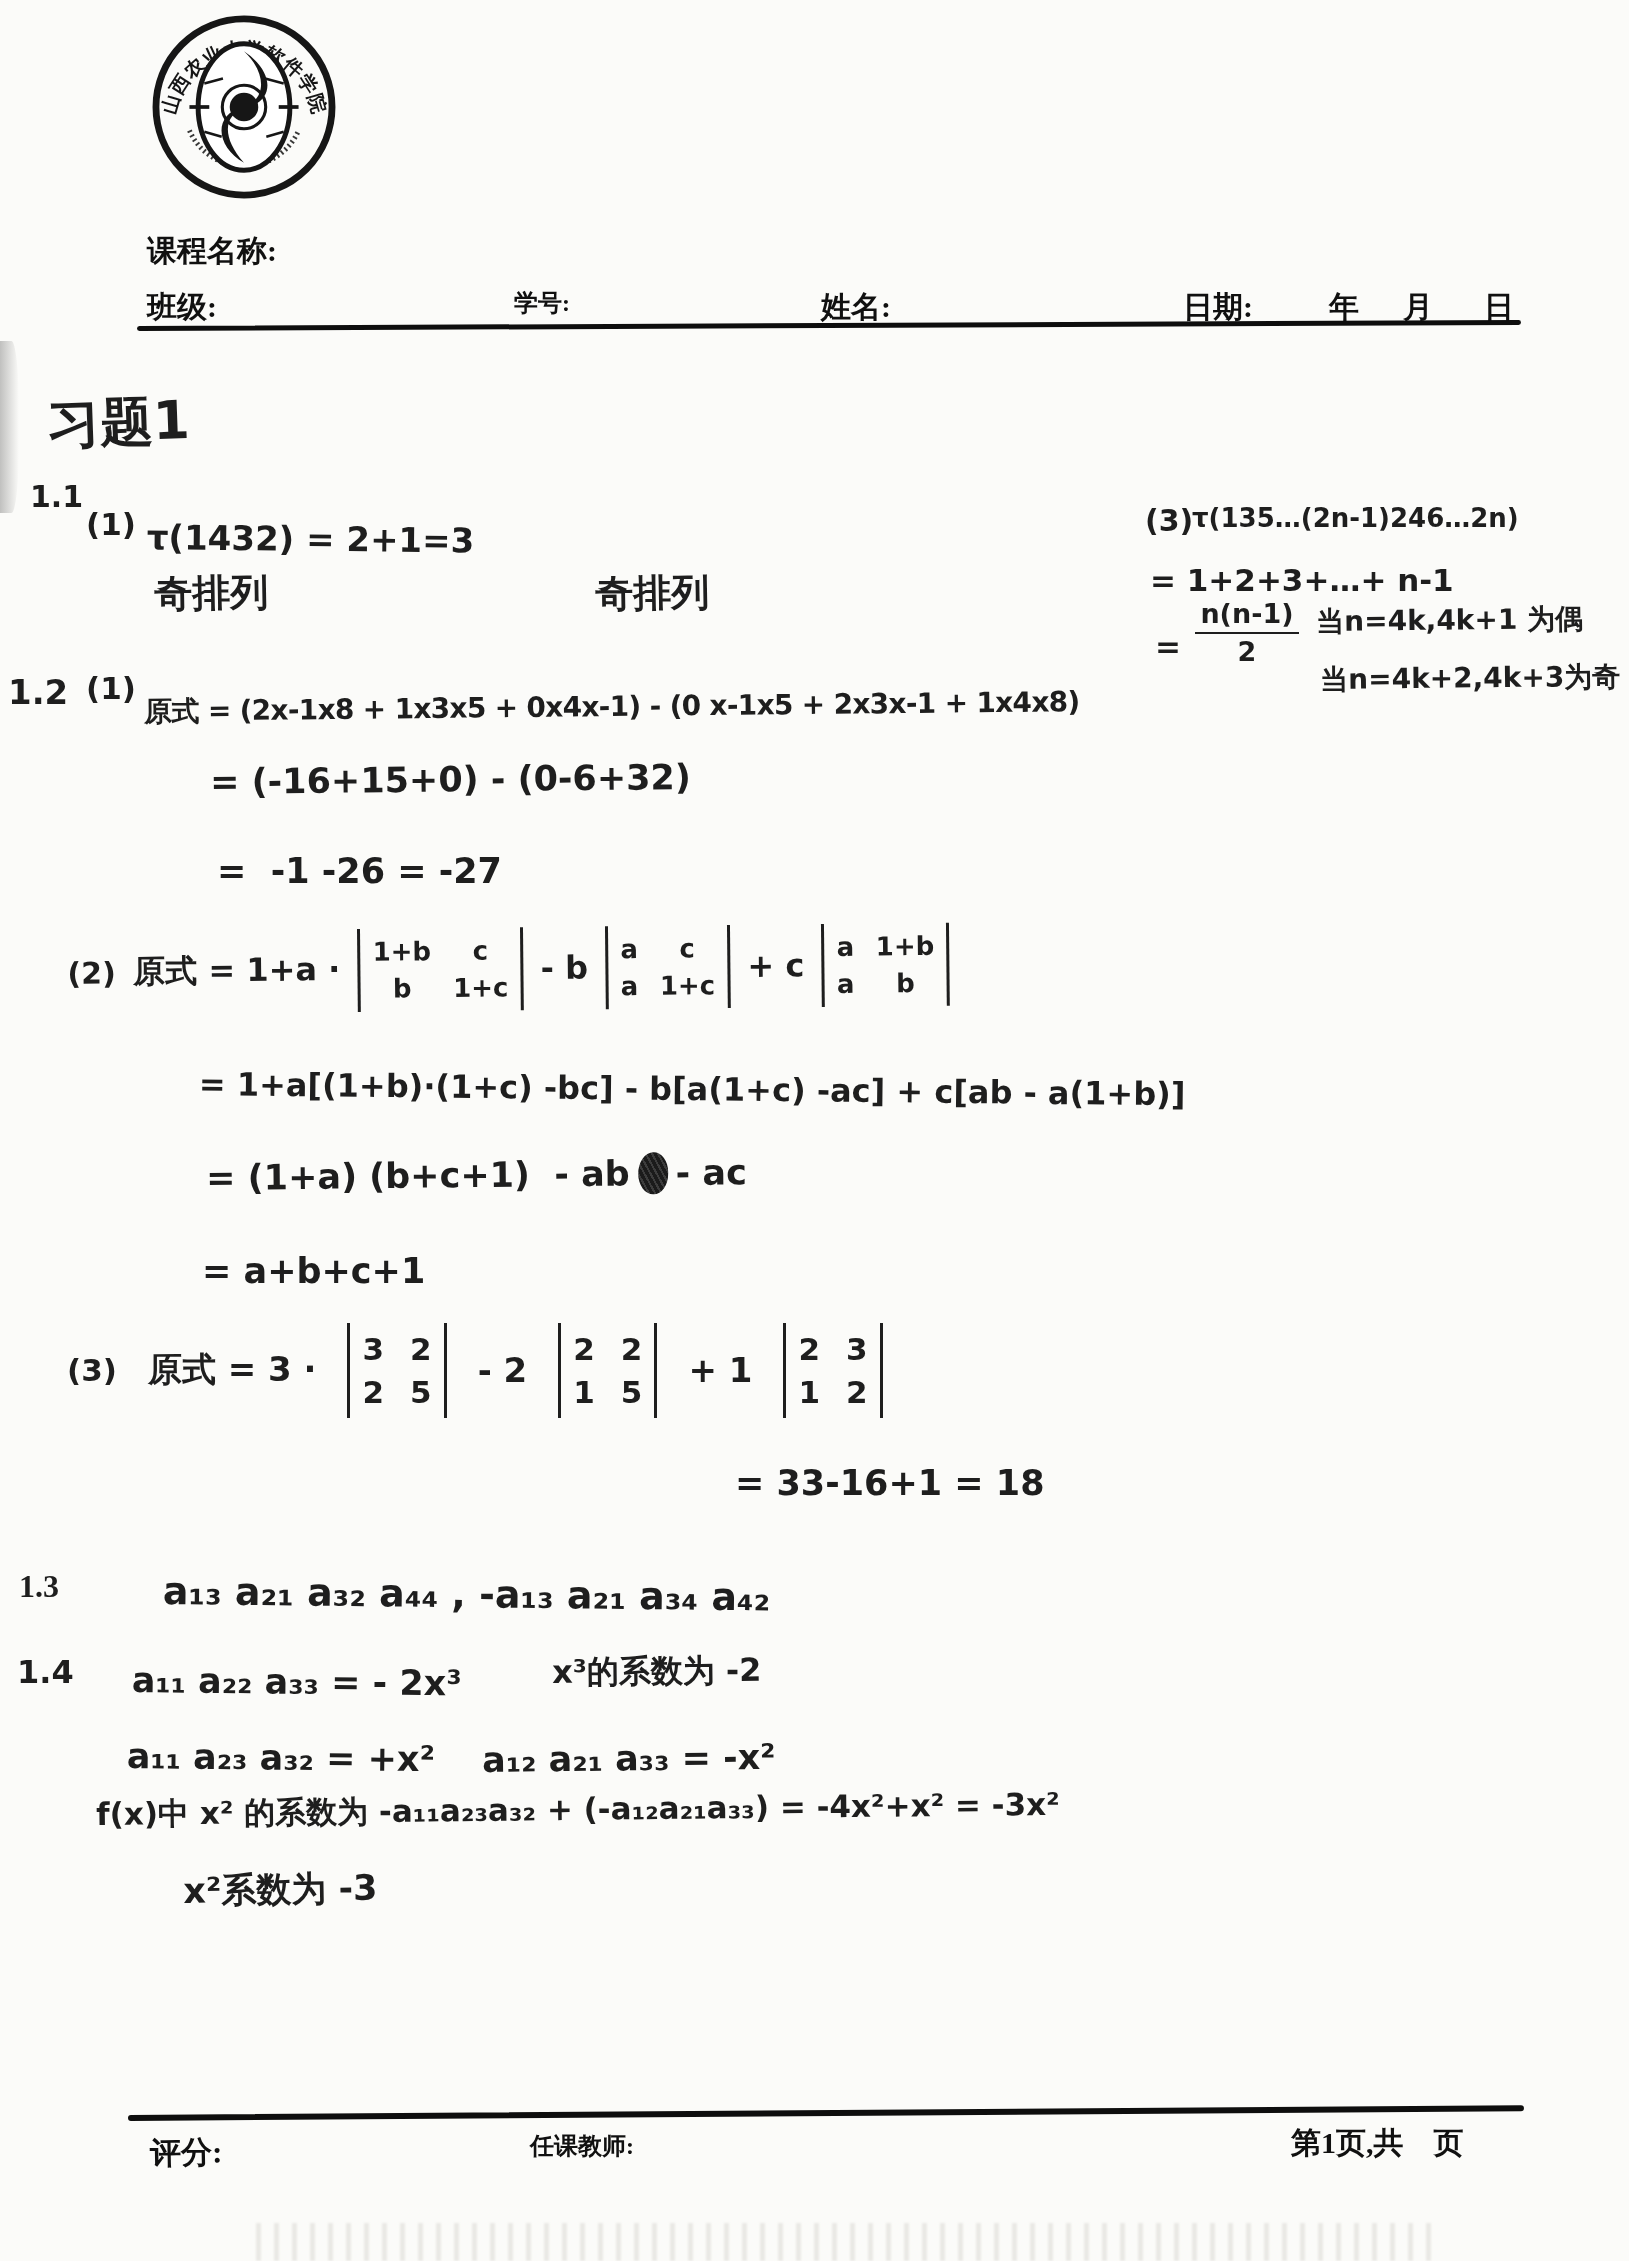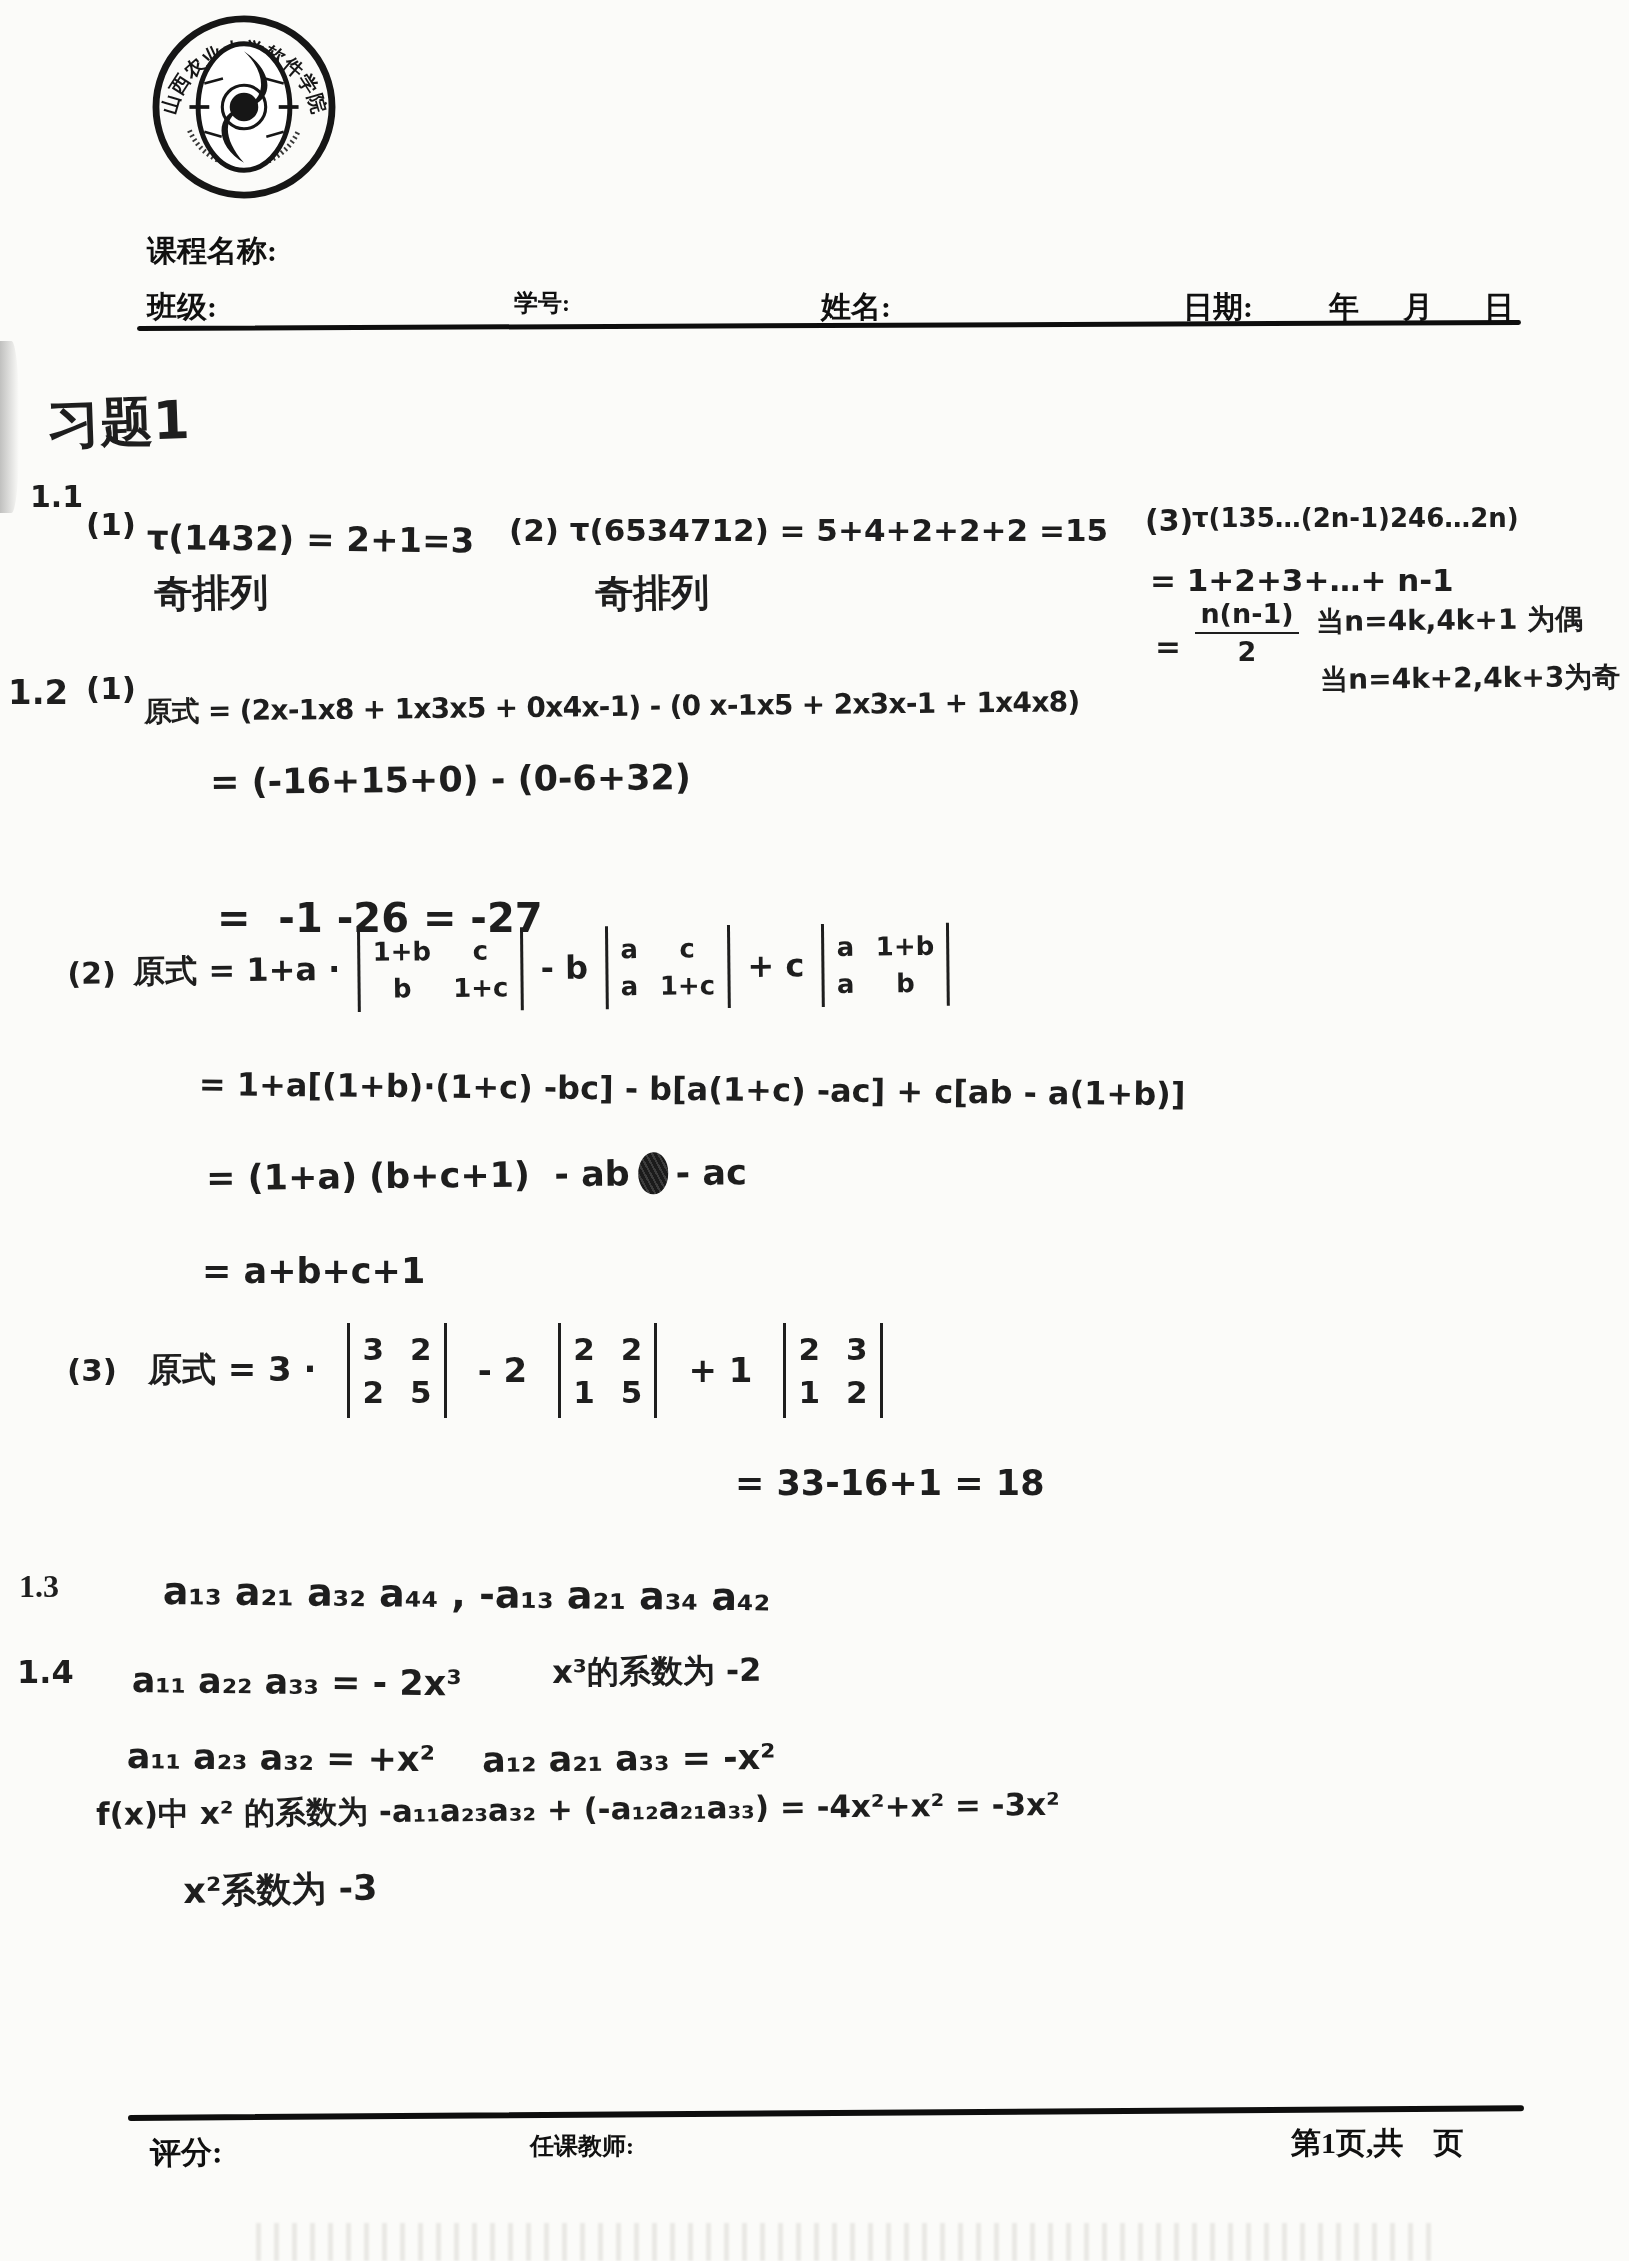--- a/index.html
+++ b/index.html
@@ -115,38 +115,37 @@
   <div class="print" style="left:1403px;top:287px;font-size:30px;">月</div>
   <div class="print" style="left:1484px;top:287px;font-size:30px;">日</div>
   <div class="rule header"></div>
 
   <div class="hand rm2" style="left:46px;top:395px;font-size:53px;">习题1</div>
 
   <div class="hand r0" style="left:30px;top:480px;font-size:30px;">1.1</div>
   <div class="hand r0" style="left:86px;top:507px;font-size:31px;">(1)</div>
   <div class="hand rp06" style="left:147px;top:518px;font-size:34px;">τ(1432) = 2+1=3</div>
   <div class="hand rm1" style="left:154px;top:573px;font-size:38px;">奇排列</div>
-  <div class="hand r0" style="left:509px;top:513px;font-size:31px;">(2) τ(6534712) = 5+4+2+2+2 =15</div>
   <div class="hand rm1" style="left:595px;top:573px;font-size:38px;">奇排列</div>
   <div class="hand r0" style="left:1145px;top:504px;font-size:30px;">(3)</div>
   <div class="hand r0" style="left:1192px;top:504px;font-size:26px;">τ(135…(2n-1)246…2n)</div>
   <div class="hand r0" style="left:1150px;top:563px;font-size:31px;">= 1+2+3+…+ n-1</div>
   <div class="hand r0" style="left:1155px;top:629px;font-size:31px;">=</div>
   <div class="frac" style="left:1195px;top:598px;font-size:27px;">
     <span class="num">n(n-1)</span>
     <span class="den">2</span>
   </div>
   <div class="hand rm06" style="left:1316px;top:606px;font-size:28px;">当n=4k,4k+1 为偶</div>
   <div class="hand rm06" style="left:1320px;top:664px;font-size:28px;">当n=4k+2,4k+3为奇</div>
 
   <div class="hand r0" style="left:8px;top:673px;font-size:34px;">1.2</div>
   <div class="hand r0" style="left:86px;top:671px;font-size:31px;">(1)</div>
   <div class="hand rm06" style="left:144px;top:696px;font-size:28px;letter-spacing:-0.7px;">原式 = (2x-1x8 + 1x3x5 + 0x4x-1) - (0 x-1x5 + 2x3x-1 + 1x4x8)</div>
   <div class="hand rm06" style="left:210px;top:762px;font-size:35px;">= (-16+15+0) - (0-6+32)</div>
-  <div class="hand r0" style="left:217px;top:851px;font-size:40px;margin-top:44px;">=  -1 -26 = -27</div>
+  <div class="hand r0" style="left:217px;top:851px;font-size:35px;">=  -1 -26 = -27</div>
 
   <div class="eqrow rm06" style="left:67px;top:932px;gap:17.5px;font-size:32px;">
     <span style="font-size:30px;">(2)</span>
     <span>原式 = 1+a ·</span>
     <span class="det" style="font-size:26px;">
       <span>1+b</span><span>c</span>
       <span>b</span><span>1+c</span>
     </span>
     <span>- b</span>
     <span class="det" style="font-size:26px;">

